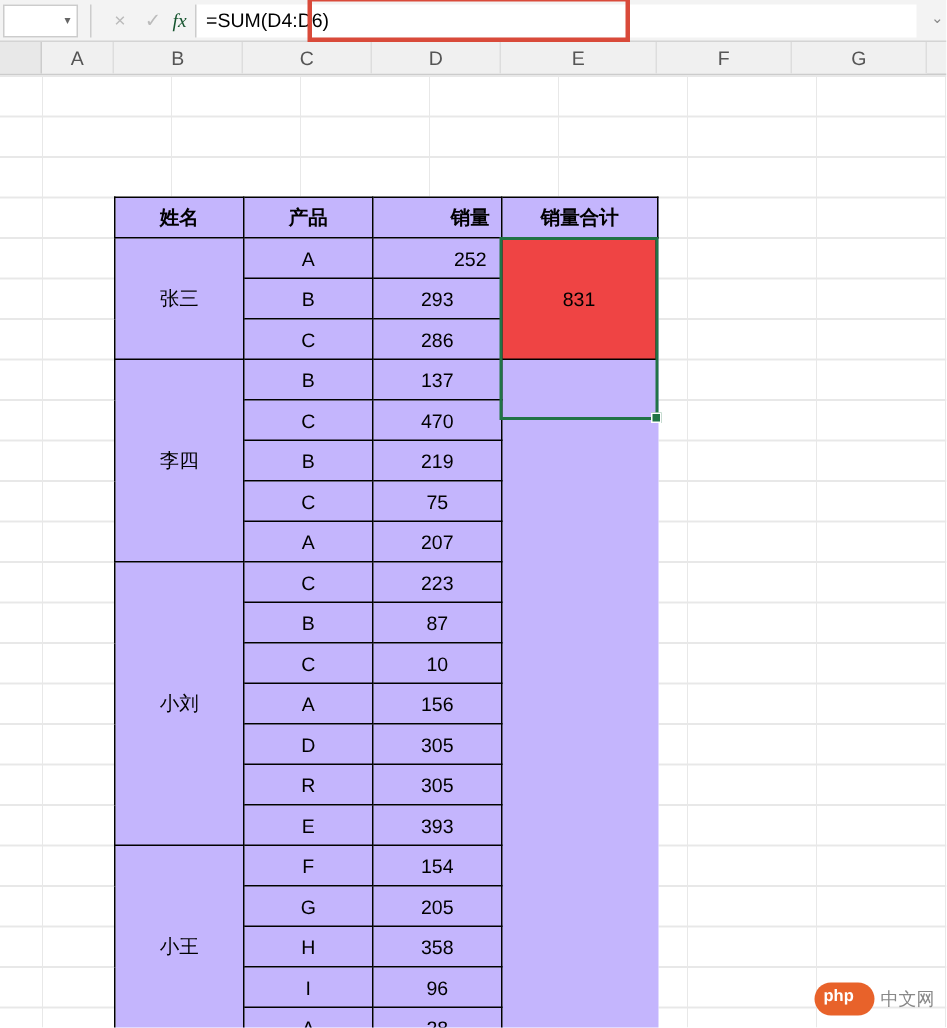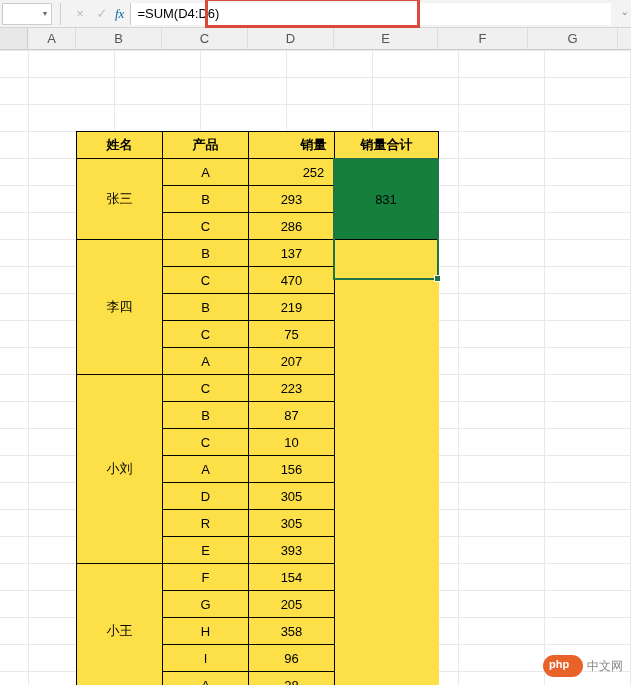--- a/index.html
+++ b/index.html
@@ -42,21 +42,21 @@
       align-items: center;
       justify-content: center;
       color: #999;
       cursor: pointer;
     }
     .fb-btn.cancel { color: #bbb; }
     .fb-btn.confirm { color: #bbb; }
     .fx-label {
       font-style: italic;
       font-family: 'Times New Roman', serif;
-      color: #0369a1;
+      color: #14532d;
       margin: 0 6px 0 2px;
     }
     .formula-input-wrap {
       flex: 1;
       height: 22px;
       background: #fff;
       display: flex;
       align-items: center;
       padding-left: 6px;
       border-left: 1px solid #ccc;
@@ -130,39 +130,39 @@
       left: 76px;
       top: 81px;
       border-collapse: collapse;
       background: #fff;
     }
     .data-table td, .data-table th {
       border: 1.5px solid #000;
       text-align: center;
       height: 27px;
       font-size: 13px;
-      background: #fde047;
+      background: #c4b5fd;
     }
     .data-table th { font-weight: bold; }
     .c-name { width: 86px; }
     .c-prod { width: 86px; margin-left: 41px; }
     .c-sales { width: 86px; padding-left: 44px; }
     .c-total { width: 104px; margin-left: 11px; }
     
     .total-831 {
       position: absolute;
       left: 334px;
       top: 109px;
       width: 104px;
       height: 81px;
       border: 1.5px solid #000;
       display: flex;
       align-items: center;
       justify-content: center;
-      background: #15803d;
+      background: #ef4444;
       font-size: 13px;
     }
     .selection-outline {
       position: absolute;
       left: 333px;
       top: 108px;
       width: 106px;
       height: 122px;
       border: 2px solid #217346;
       pointer-events: none;

